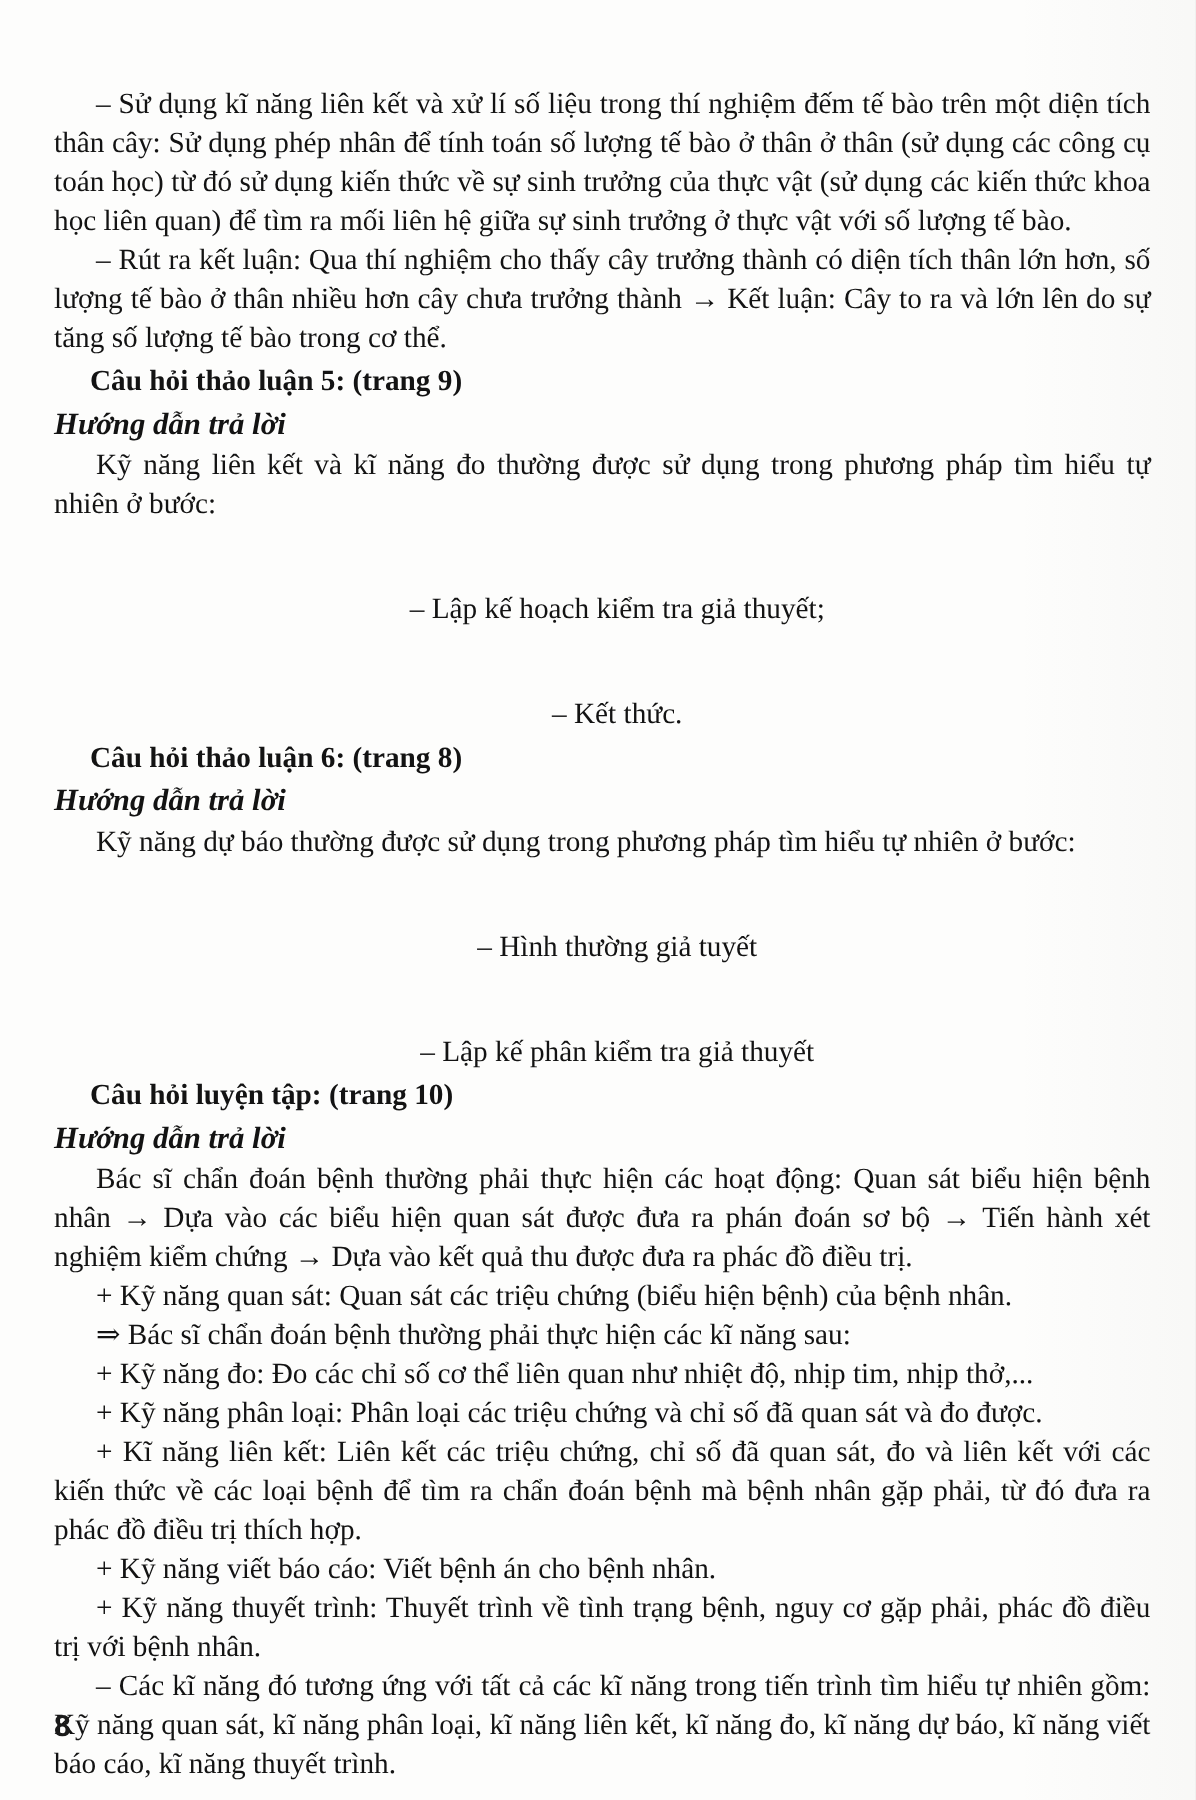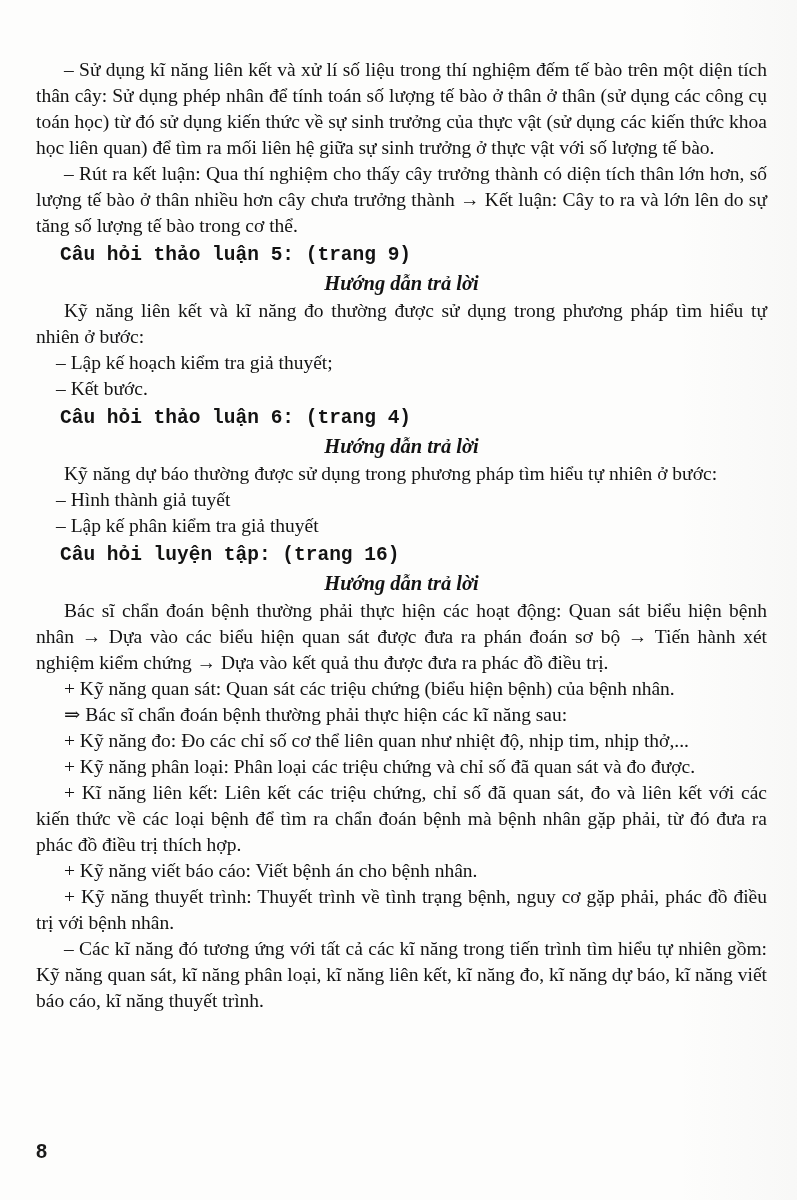--- a/index.html
+++ b/index.html
@@ -26,31 +26,31 @@
   .block {
     margin: 0;
     padding: 0;
   }
   .para {
     text-align: justify;
     text-indent: 28px;
   }
   .list {
     text-indent: 20px;
-    text-align: left;
+    text-align: center;
+    margin-top: 44px;
   }
   .heading {
     font-weight: bold;
     text-indent: 24px;
     margin-top: 3px;
     margin-bottom: 1px;
-    font-family: Liberation Mono, monospace;
   }
   .center {
-    text-align: center;
+    text-align: left;
     font-weight: bold;
     font-style: italic;
     text-indent: 0;
     font-size: 20.5px;
     margin: 2px 0;
   }
   .page-number {
     position: absolute;
     left: 36px;
     top: 1140px;
@@ -75,27 +75,27 @@
 
 <div class="page">
   <div class="scan-shade"></div>
   <div class="content">
       <p class="block para">– Sử dụng kĩ năng liên kết và xử lí số liệu trong thí nghiệm đếm tế bào trên một diện tích thân cây: Sử dụng phép nhân để tính toán số lượng tế bào ở thân ở thân (sử dụng các công cụ toán học) từ đó sử dụng kiến thức về sự sinh trưởng của thực vật (sử dụng các kiến thức khoa học liên quan) để tìm ra mối liên hệ giữa sự sinh trưởng ở thực vật với số lượng tế bào.</p>
       <p class="block para">– Rút ra kết luận: Qua thí nghiệm cho thấy cây trưởng thành có diện tích thân lớn hơn, số lượng tế bào ở thân nhiều hơn cây chưa trưởng thành → Kết luận: Cây to ra và lớn lên do sự tăng số lượng tế bào trong cơ thể.</p>
       <p class="block heading">Câu hỏi thảo luận 5: (trang 9)</p>
       <p class="block center">Hướng dẫn trả lời</p>
       <p class="block para">Kỹ năng liên kết và kĩ năng đo thường được sử dụng trong phương pháp tìm hiểu tự nhiên ở bước:</p>
       <p class="block list">– Lập kế hoạch kiểm tra giả thuyết;</p>
-      <p class="block list">– Kết bước.</p>
-      <p class="block heading">Câu hỏi thảo luận 6: (trang 4)</p>
+      <p class="block list">– Kết thức.</p>
+      <p class="block heading">Câu hỏi thảo luận 6: (trang 8)</p>
       <p class="block center">Hướng dẫn trả lời</p>
       <p class="block para">Kỹ năng dự báo thường được sử dụng trong phương pháp tìm hiểu tự nhiên ở bước:</p>
-      <p class="block list">– Hình thành giả tuyết</p>
+      <p class="block list">– Hình thường giả tuyết</p>
       <p class="block list">– Lập kế phân kiểm tra giả thuyết</p>
-      <p class="block heading">Câu hỏi luyện tập: (trang 16)</p>
+      <p class="block heading">Câu hỏi luyện tập: (trang 10)</p>
       <p class="block center">Hướng dẫn trả lời</p>
       <p class="block para">Bác sĩ chẩn đoán bệnh thường phải thực hiện các hoạt động: Quan sát biểu hiện bệnh nhân → Dựa vào các biểu hiện quan sát được đưa ra phán đoán sơ bộ → Tiến hành xét nghiệm kiểm chứng → Dựa vào kết quả thu được đưa ra phác đồ điều trị.</p>
       <p class="block para">+ Kỹ năng quan sát: Quan sát các triệu chứng (biểu hiện bệnh) của bệnh nhân.</p>
       <p class="block para">⇒ Bác sĩ chẩn đoán bệnh thường phải thực hiện các kĩ năng sau:</p>
       <p class="block para">+ Kỹ năng đo: Đo các chỉ số cơ thể liên quan như nhiệt độ, nhịp tim, nhịp thở,...</p>
       <p class="block para">+ Kỹ năng phân loại: Phân loại các triệu chứng và chỉ số đã quan sát và đo được.</p>
       <p class="block para">+ Kĩ năng liên kết: Liên kết các triệu chứng, chỉ số đã quan sát, đo và liên kết với các kiến thức về các loại bệnh để tìm ra chẩn đoán bệnh mà bệnh nhân gặp phải, từ đó đưa ra phác đồ điều trị thích hợp.</p>
       <p class="block para">+ Kỹ năng viết báo cáo: Viết bệnh án cho bệnh nhân.</p>
       <p class="block para">+ Kỹ năng thuyết trình: Thuyết trình về tình trạng bệnh, nguy cơ gặp phải, phác đồ điều trị với bệnh nhân.</p>
       <p class="block para">– Các kĩ năng đó tương ứng với tất cả các kĩ năng trong tiến trình tìm hiểu tự nhiên gồm: Kỹ năng quan sát, kĩ năng phân loại, kĩ năng liên kết, kĩ năng đo, kĩ năng dự báo, kĩ năng viết báo cáo, kĩ năng thuyết trình.</p>

